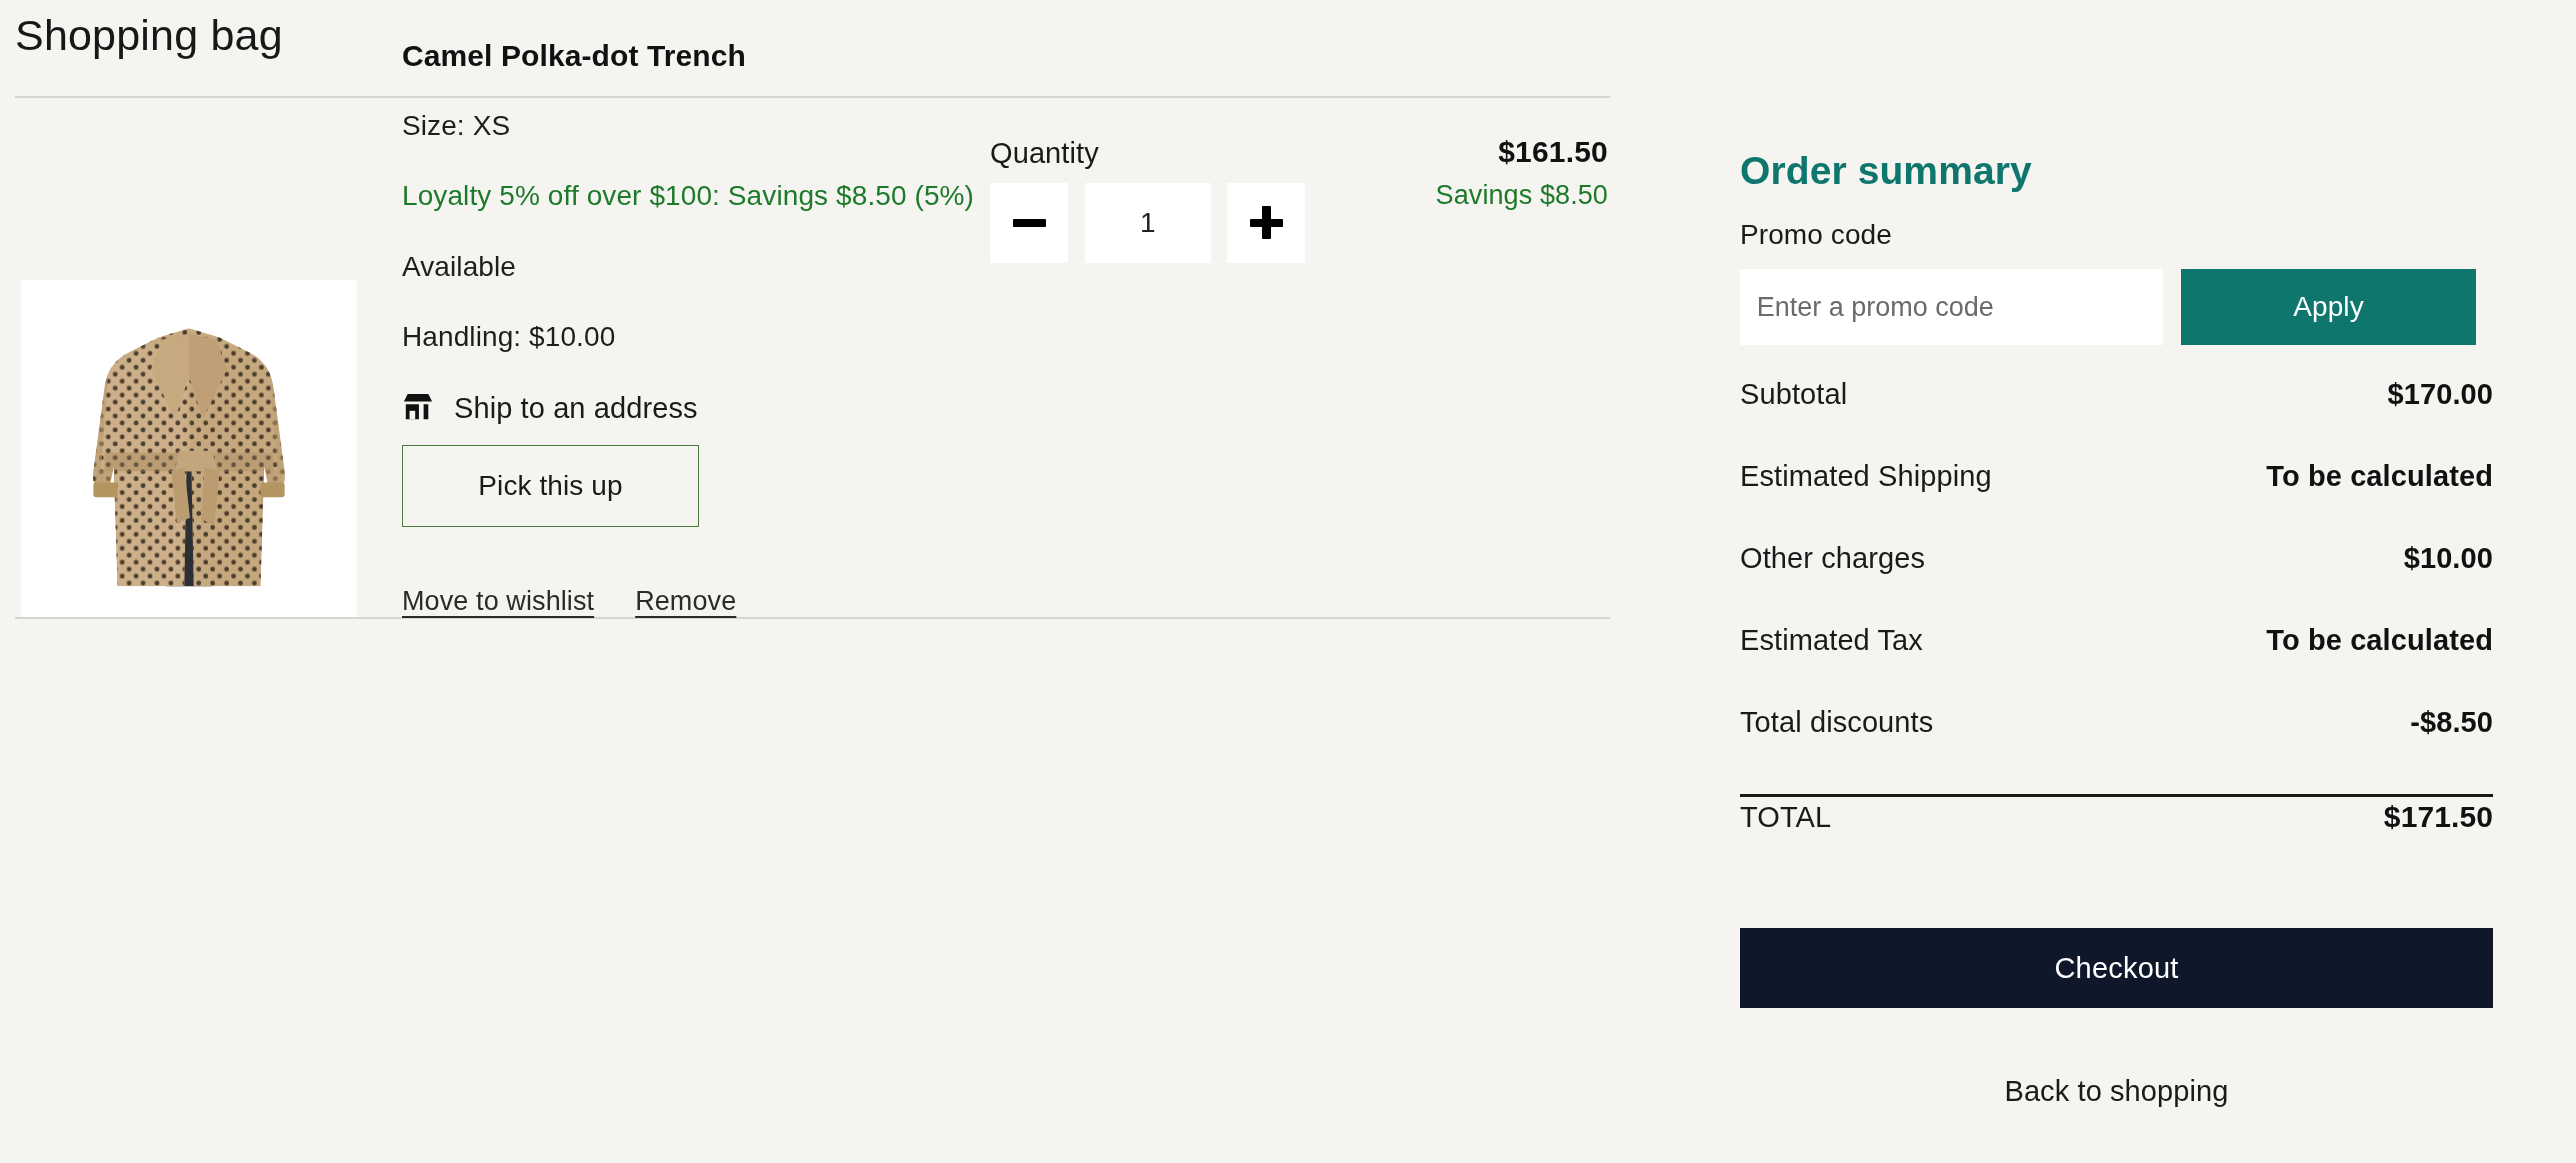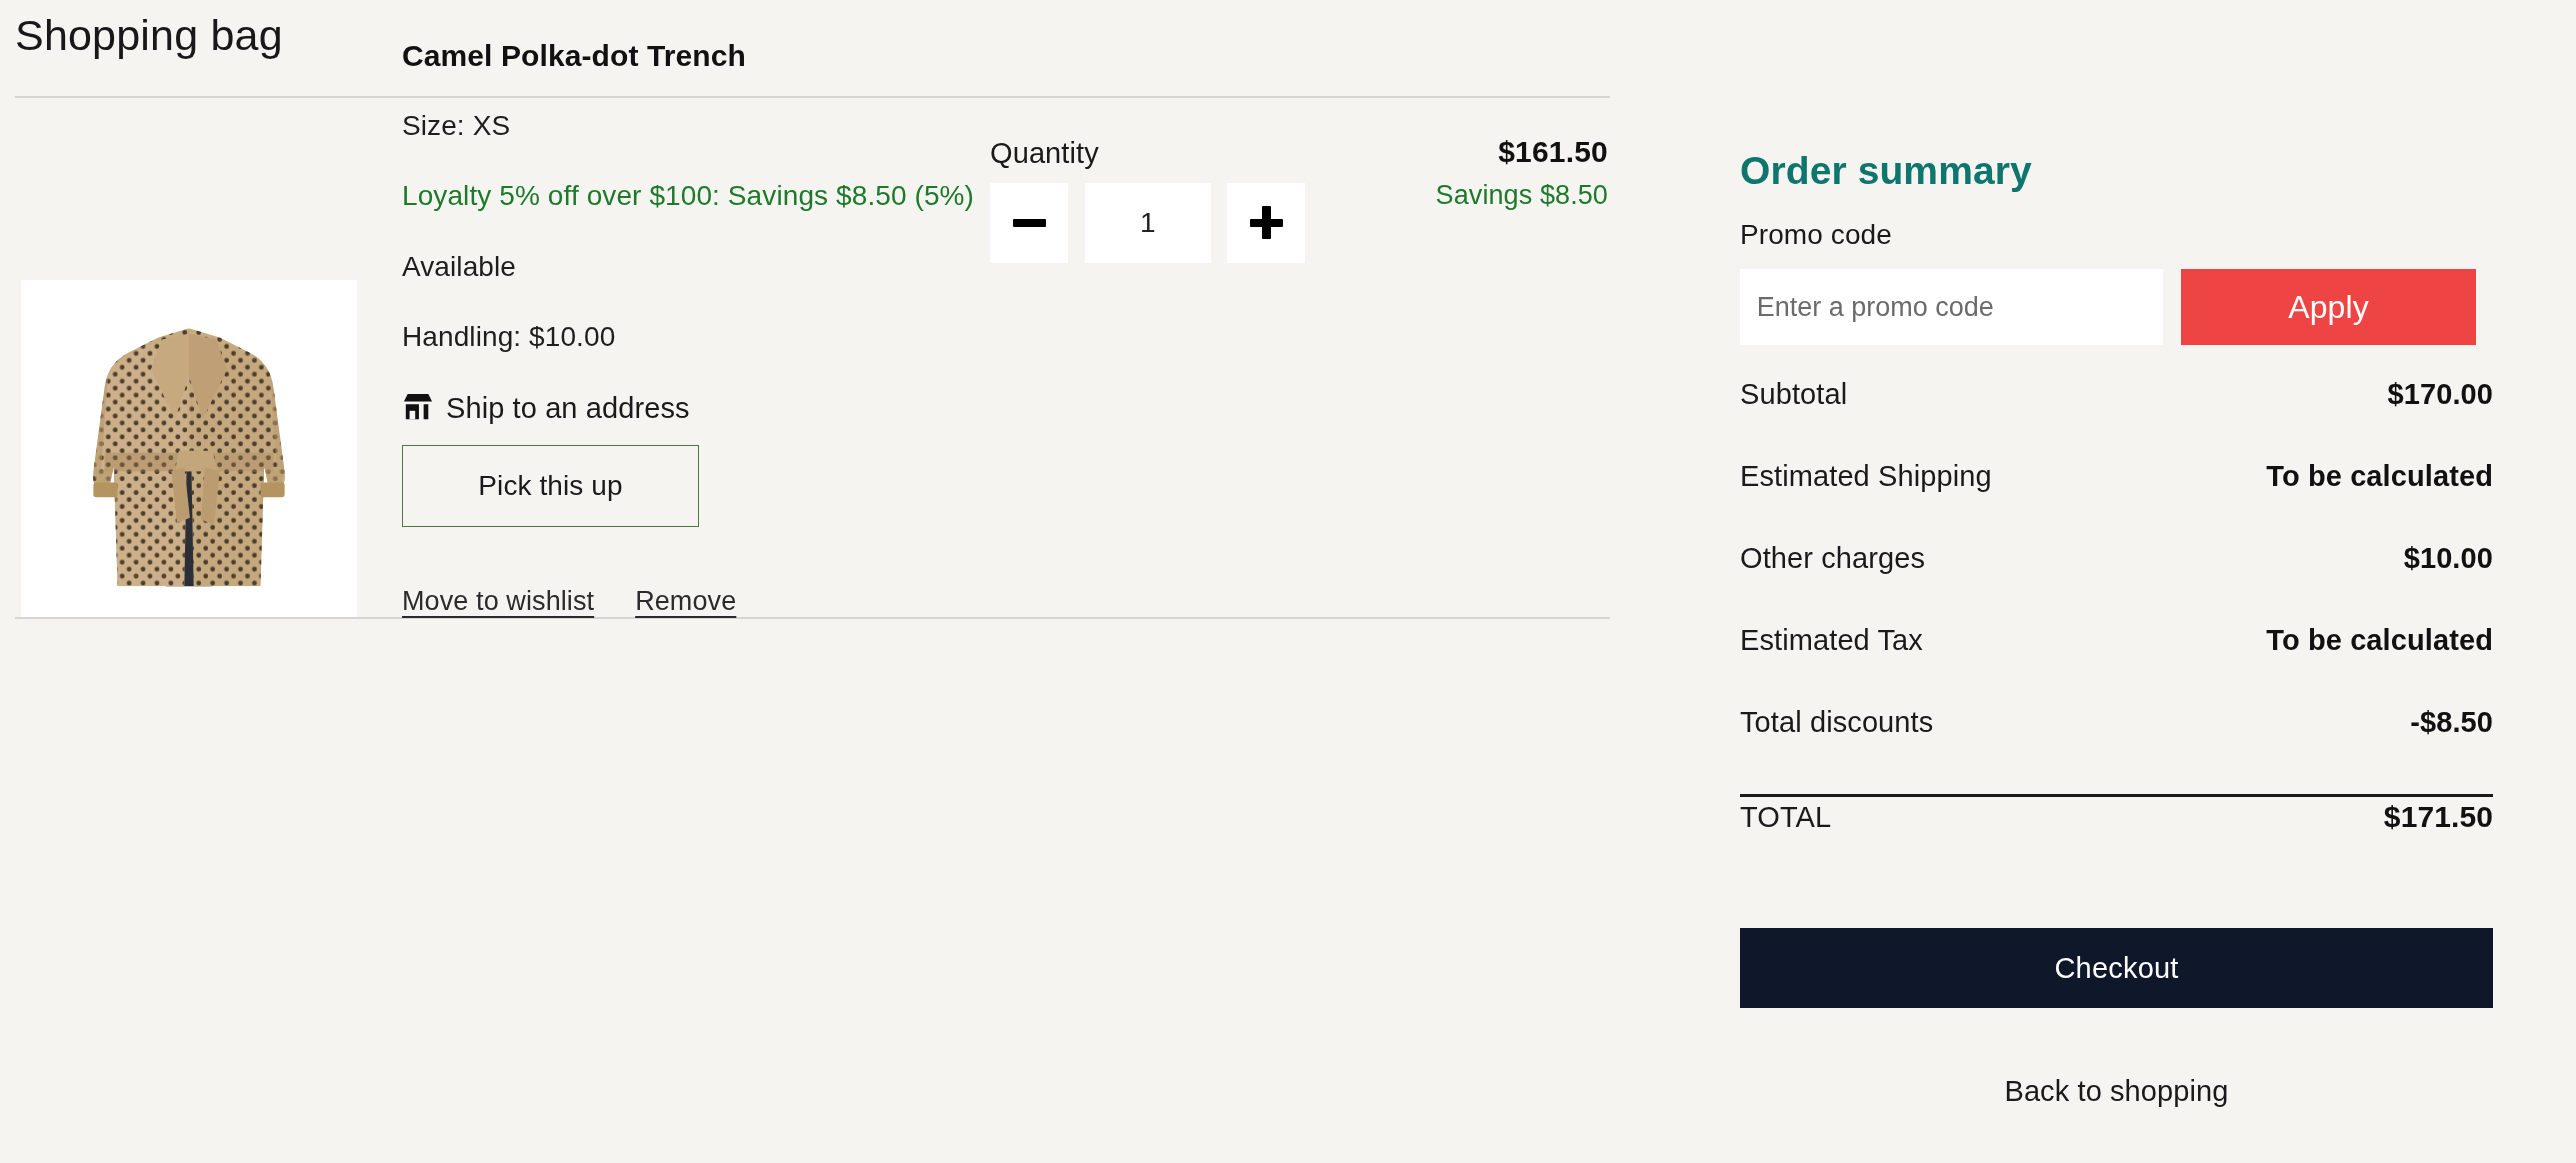--- a/index.html
+++ b/index.html
@@ -80,21 +80,21 @@
     line-height: 1.55;
     letter-spacing: 0.1px;
     margin-top: 27px;
   }
   .prod-line.green { color: #1d7a2b; }
 
   .fulfil {
     display: flex;
     align-items: center;
     margin-top: 33px;
-    gap: 12px;
+    gap: 20px;
   }
   .store-icon { width: 32px; height: 30px; flex: 0 0 auto; display:block; }
   .fulfil-label {
     font-size: 29px;
     color: #1a1a1a;
     letter-spacing: 0.1px;
   }
   .pickup-btn {
     margin-top: 20.4px;
     width: 297px;
@@ -219,24 +219,24 @@
     border: none;
     padding: 0 16.7px;
     font-size: 27px;
     color: #1a1a1a;
     font-family: "Liberation Sans", sans-serif;
   }
   .promo-input::placeholder { color: #6b6b6b; }
   .apply-btn {
     width: 295px;
     height: 76px;
-    background: #ef4444;
+    background: #0f766e;
     border: none;
     color: #ffffff;
-    font-size: 32px;
+    font-size: 28px;
     font-family: "Liberation Sans", sans-serif;
     cursor: default;
     letter-spacing: 0.1px;
   }
 
   .sum-rows { margin-top: 33px; }
   .sum-row {
     display: flex;
     justify-content: space-between;
     align-items: baseline;

